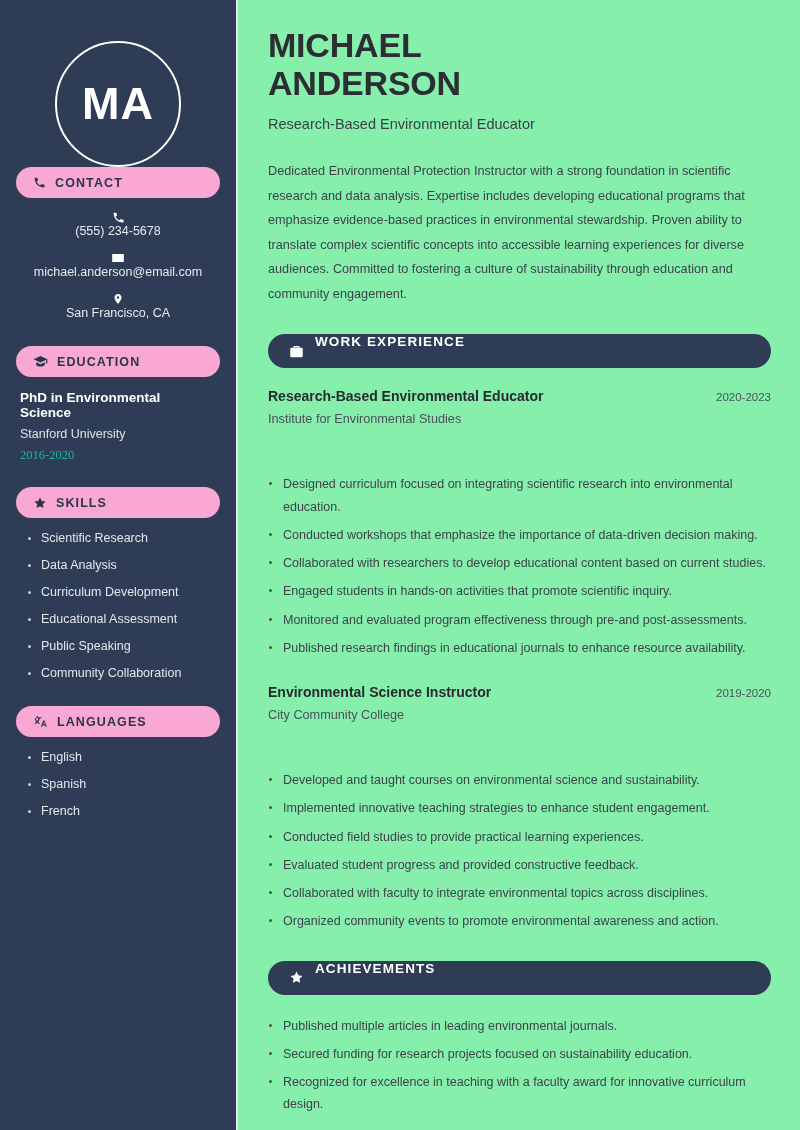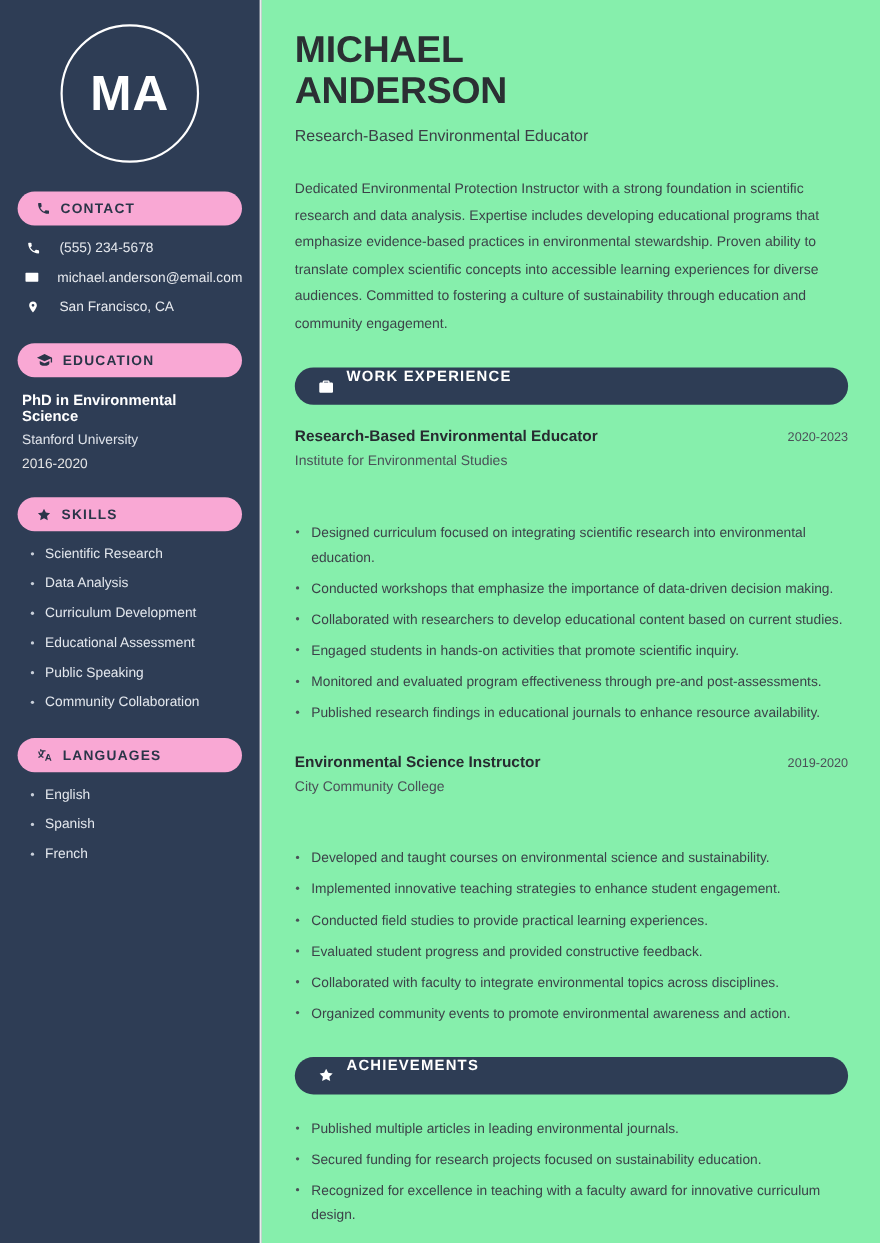--- a/index.html
+++ b/index.html
@@ -20,21 +20,21 @@
   .sidebar {
     width: 238px;
     flex: 0 0 238px;
     background: #2e3d55;
     border-right: 2px solid #e9eaec;
     padding: 0 16px;
     color: #ffffff;
   }
   .avatar-wrap {
     display: flex; justify-content: center;
-    padding-top: 22px; padding-bottom: 26px;
+    padding-top: 22px;  margin-top: 19px;
   }
   .avatar {
     width: 126px; height: 126px;
     border-radius: 50%;
     border: 2px solid #ffffff;
     display: flex; align-items: center; justify-content: center;
     font-size: 45px; font-weight: 700; letter-spacing: 1px;
     color: #ffffff;
   }
 
@@ -49,31 +49,31 @@
     margin-bottom: 13px;
   }
   .pill-label {
     font-size: 12.5px; font-weight: 700; letter-spacing: 1.1px;
   }
   .pill .ic { display: flex; align-items: center; }
   .pill .ic svg { display: block; }
 
   .contact-list { padding: 0 6px; margin-bottom: 26px; }
   .contact-row {
-    display: flex; align-items: center; gap: 16px;
+    display: flex; align-items: center; gap: 0;
     margin-bottom: 13px;
-    font-size: 12.5px; color: #e6e9ee;
+    font-size: 12.5px; color: #e6e9ee; flex-direction: column;
   }
   .contact-row .ic { width: 16px; display: flex; justify-content: center; }
   .contact-row .ic svg { display: block; }
 
   .edu-block { padding: 0 6px 0 4px; margin-bottom: 24px; }
   .edu-degree { font-size: 13.5px; font-weight: 700; color: #ffffff; margin-bottom: 7px; }
   .edu-school { font-size: 12.5px; color: #dfe3ea; margin-bottom: 7px; }
-  .edu-years  { font-size: 12.5px; color: #e5e5e5; }
+  .edu-years  { font-size: 12.5px; color: #14b8a6; font-family: Liberation Serif, serif; }
 
   .side-list { list-style: none; padding: 0 6px 0 12px; margin-bottom: 26px; }
   .side-list li {
     position: relative;
     font-size: 12.5px; color: #e3e7ed;
     margin-bottom: 13px;
     padding-left: 13px;
   }
   .side-list li::before {
     content: "";

